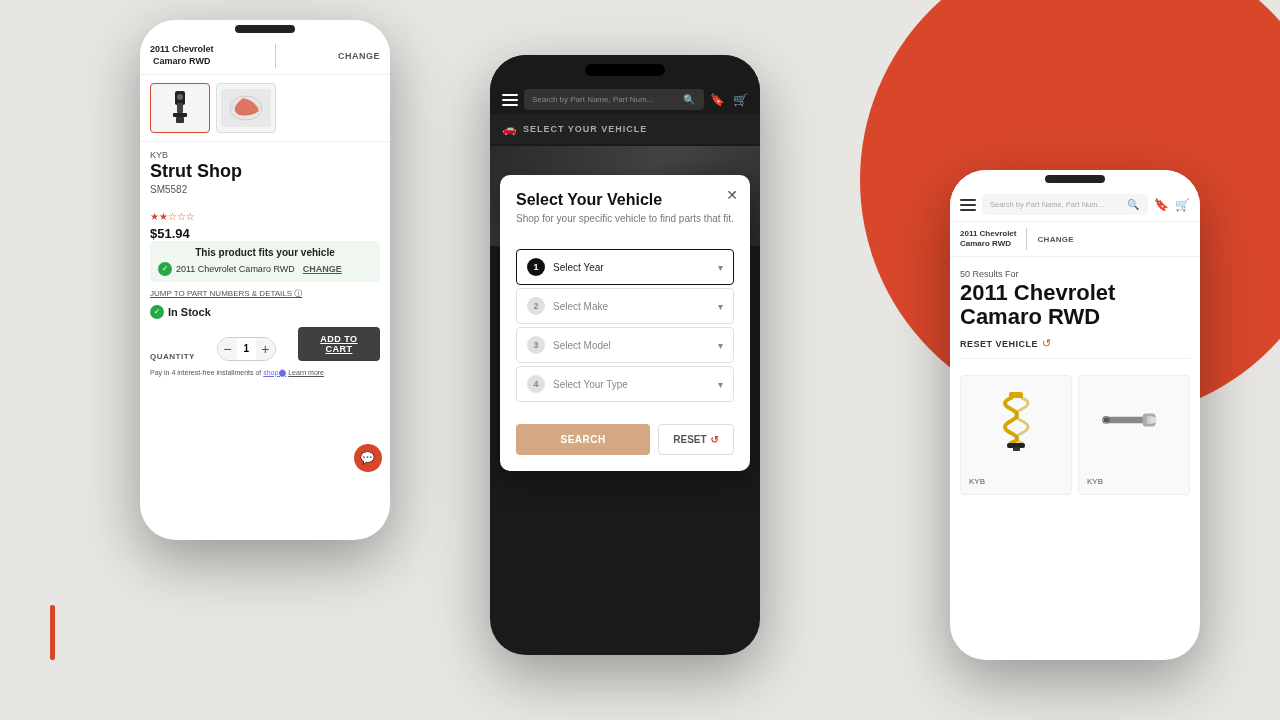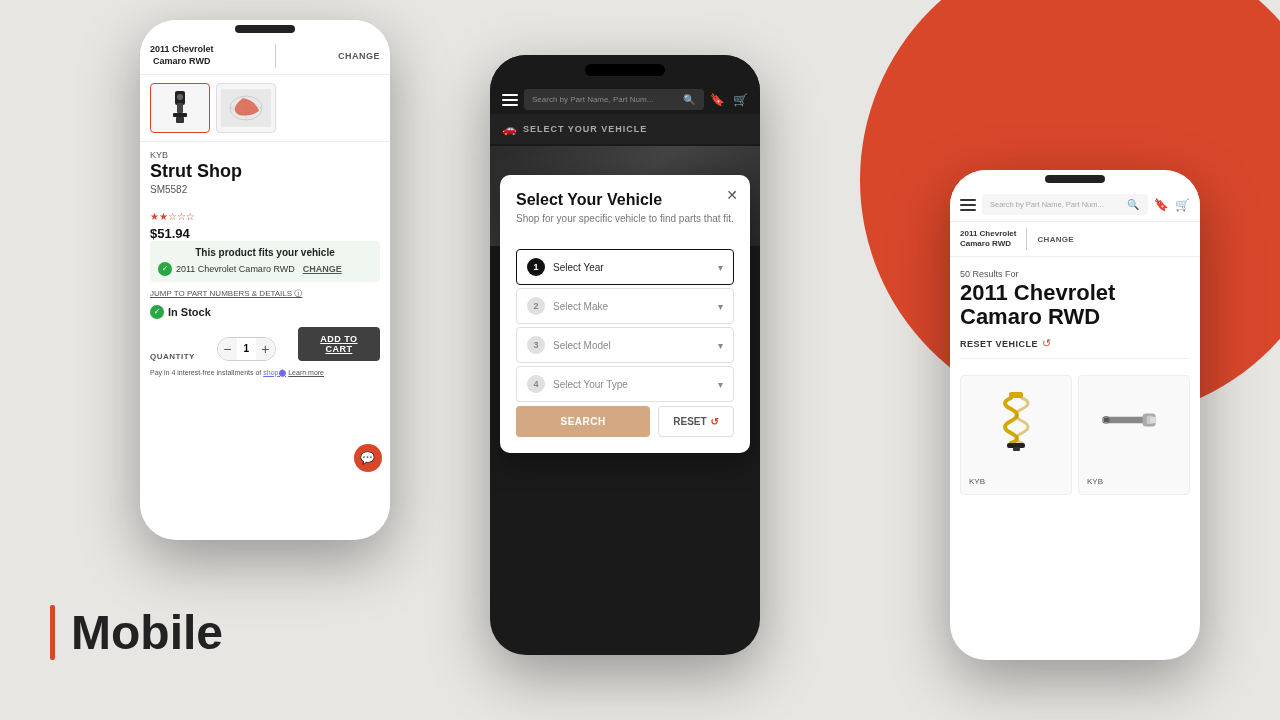--- a/index.html
+++ b/index.html
@@ -459,21 +459,21 @@
       color: #222;
       font-weight: 500;
     }
     .chevron-down {
       font-size: 10px;
       color: #888;
     }
     .modal-buttons {
       display: flex;
       gap: 8px;
-      margin-top: 4px;
+      margin-top: 22px;
     }
     .search-btn {
       flex: 1;
       background: #d4a882;
       color: #fff;
       border: none;
       border-radius: 4px;
       padding: 9px;
       font-size: 10px;
       font-weight: 700;
@@ -634,21 +634,21 @@
     .shock-svg { width: 65px; height: 55px; }
   </style>
 </head>
 <body>
 
 <div class="red-circle"></div>
 
 <div class="mobile-optimized-section">
   <div class="orange-bar"></div>
   <div class="mobile-optimized-text">
-    <span>Mobile</span><br>
+    <br>
   </div>
 </div>
 
 <div class="phone phone-1">
   <div class="notch-bar">
     <div class="notch"></div>
   </div>
 
   <div class="header">
     <div class="vehicle-info">

